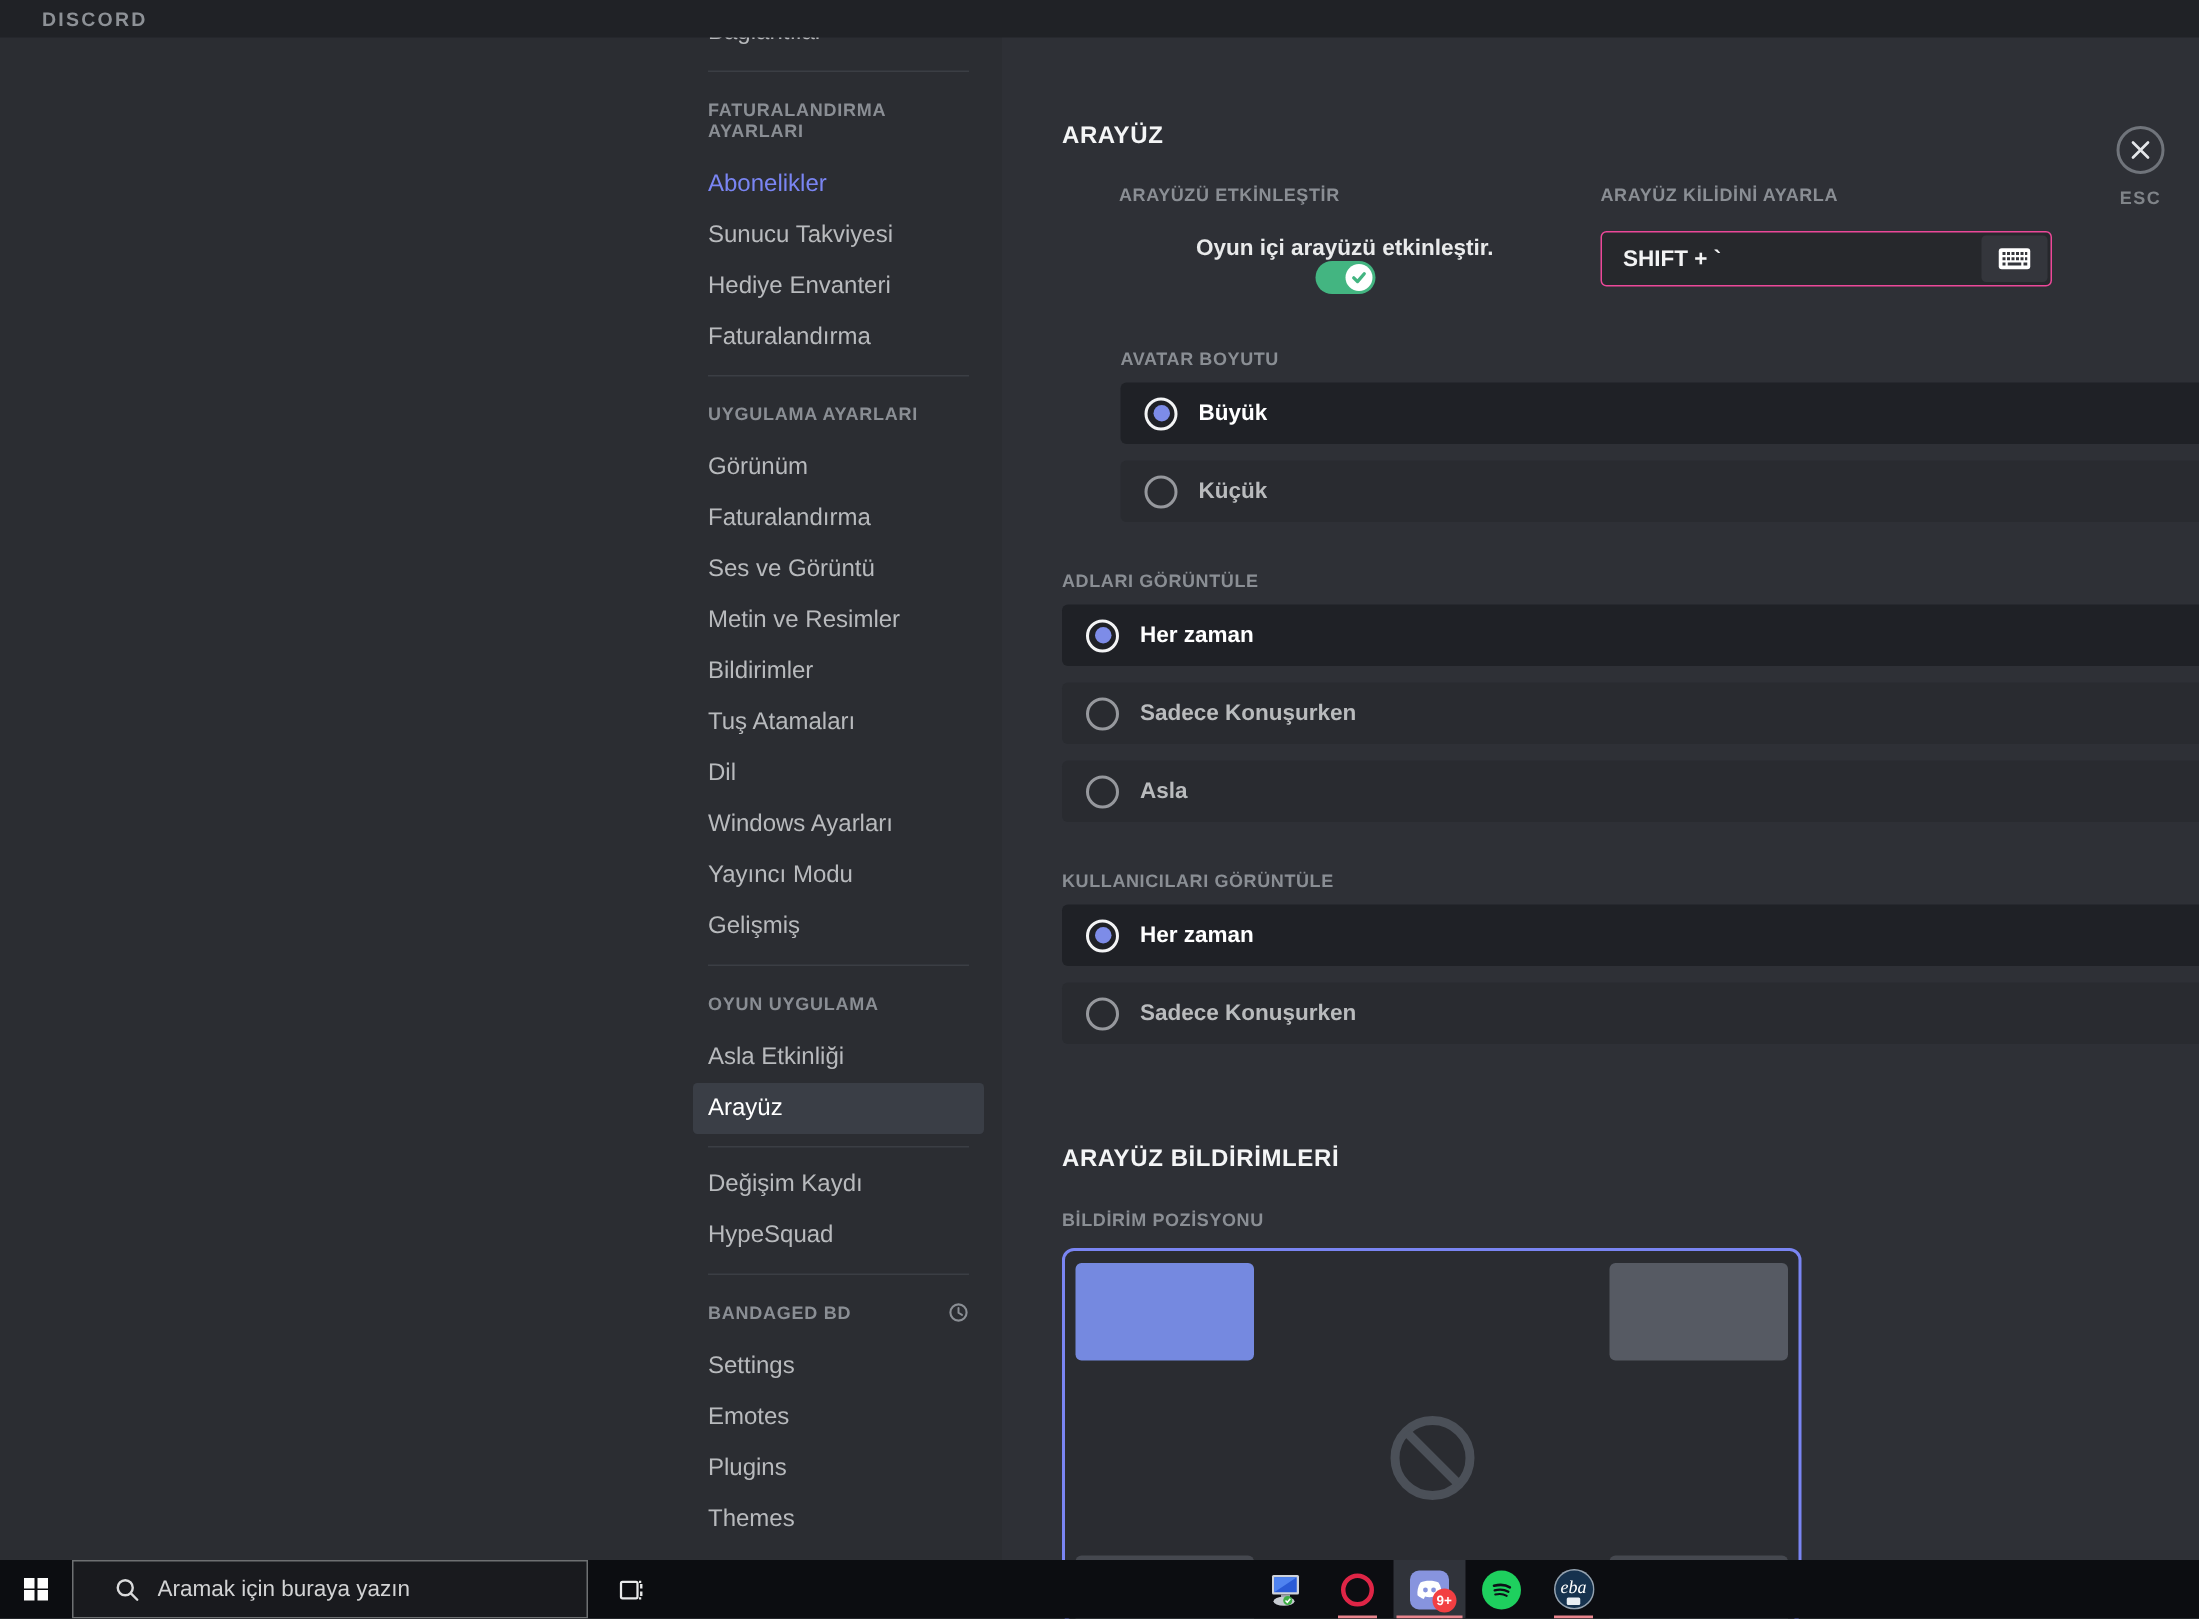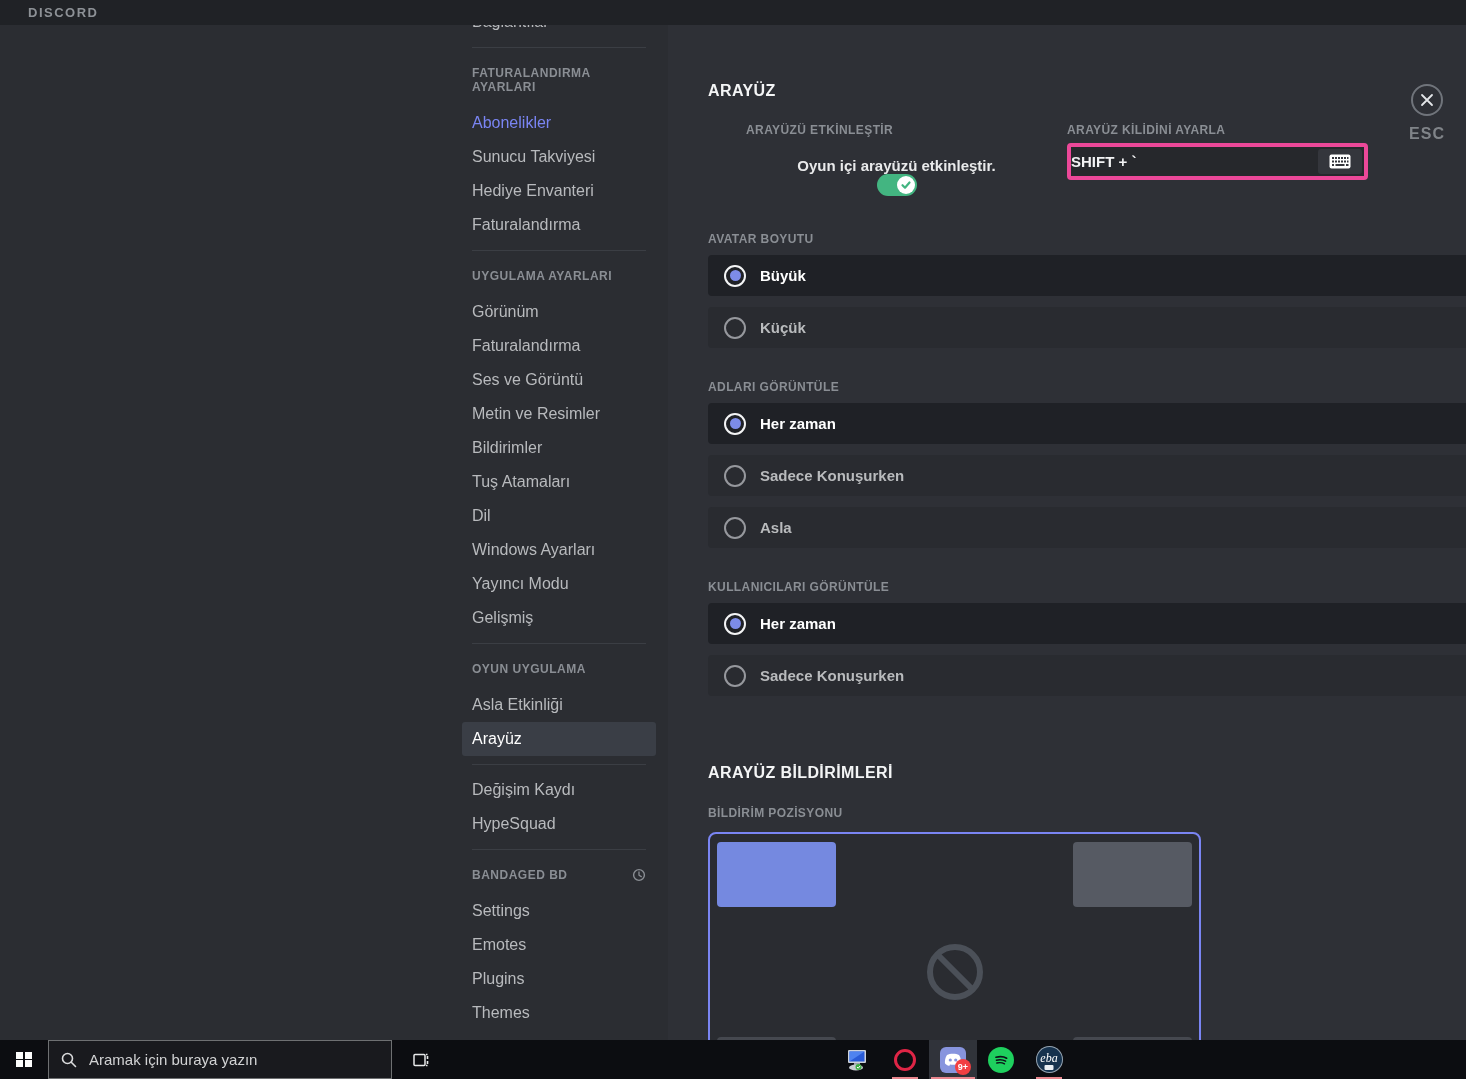--- a/index.html
+++ b/index.html
@@ -53,31 +53,31 @@
 
   .toggle-row{margin-top:20px;display:flex;align-items:center;justify-content:space-between;flex-direction:column;}
   .toggle-text{font-size:15px;font-weight:bold;color:#e9eaeb;}
   .toggle{width:40px;height:22px;border-radius:11px;background:var(--green);position:relative;cursor:pointer;flex:none;}
   .toggle .knob{
     position:absolute;top:2px;right:2px;width:18px;height:18px;border-radius:50%;
     background:#fff;display:flex;align-items:center;justify-content:center;
   }
 
   .keybind{
-    margin-top:6px;height:37px;background:#26282c;border:4px solid #ec4899;border-radius:4px;
-    display:flex;align-items:center;position:relative;cursor:pointer;
+    margin-top:17px;height:37px;background:#26282c;border:1px solid #ec4899;border-radius:4px;
+    display:flex;align-items:center;padding-left:14px;position:relative;cursor:pointer;
   }
   .kb-value{font-size:15px;font-weight:bold;color:#f2f3f4;}
   .kb-btn{
     position:absolute;top:2px;bottom:2px;right:2px;width:44px;background:#34363c;border-radius:3px;
     display:flex;align-items:center;justify-content:center;cursor:pointer;
   }
 
   #groups .group{margin-top:32px;}
-  #groups .group:first-child{margin-top:36px;}
+  #groups .group:first-child{margin-top:36px;margin-left:39px;}
   .rows{margin-top:9px;}
   .radio-row{
     width:796px;height:41px;border-radius:4px;background:#292b30;display:flex;align-items:center;
     padding:0 16px;margin-bottom:11px;cursor:pointer;
   }
   .radio-row:last-child{margin-bottom:0;}
   .radio-row.sel{background:#1f2126;}
   .radio{
     width:22px;height:22px;border-radius:50%;border:2px solid #96989d;flex:none;
     display:flex;align-items:center;justify-content:center;
@@ -99,33 +99,33 @@
   .pos-bl{left:7px;top:203px;background:#45484f;}
   .pos-br{right:7px;top:203px;background:#45484f;}
   .pos-disable{position:absolute;left:215px;top:108px;width:60px;height:60px;cursor:pointer;}
 
   
   #escbox{position:absolute;left:1399px;top:84px;width:56px;text-align:center;z-index:6;}
   .esc-circle{
     width:32px;height:32px;border-radius:50%;border:2px solid #70747b;margin:0 auto;
     display:flex;align-items:center;justify-content:center;cursor:pointer;
   }
-  .esc-label{margin-top:9px;font-size:16px;font-weight:bold;color:#808489;letter-spacing:1px;}
+  .esc-label{margin-top:9px;font-size:12px;font-weight:bold;color:#808489;letter-spacing:1px;}
 
   
   #taskbar{
     position:absolute;left:0;right:0;bottom:0;height:39px;background:#0c0d11;z-index:40;
     display:flex;align-items:stretch;
   }
   .tb-start{width:48px;display:flex;align-items:center;justify-content:center;cursor:pointer;}
   .win-logo{display:grid;grid-template-columns:7px 7px;grid-template-rows:7px 7px;gap:1.5px;}
   .win-logo i{background:#fdfdfd;display:block;}
   .tb-search{
     width:344px;background:#191a1e;border:1px solid #6e7072;display:flex;align-items:center;
-    padding-left:12px;gap:10px;cursor:text;
+    padding-left:28px;gap:10px;cursor:text;
   }
   .tb-search input{
     background:transparent;border:none;outline:none;color:#d2d3d4;font-size:15px;width:260px;
     font-family:"Liberation Sans", sans-serif;
   }
   .tb-search input::placeholder{color:#d2d3d4;opacity:1;}
   .tb-taskview{width:46px;display:flex;align-items:center;justify-content:center;cursor:pointer;margin-left:6px;}
   #tray{position:absolute;left:833px;top:0;bottom:0;display:flex;}
   .tray-cell{width:48px;height:39px;display:flex;align-items:center;justify-content:center;position:relative;cursor:pointer;}
   .tray-cell.active{background:#30333a;}

